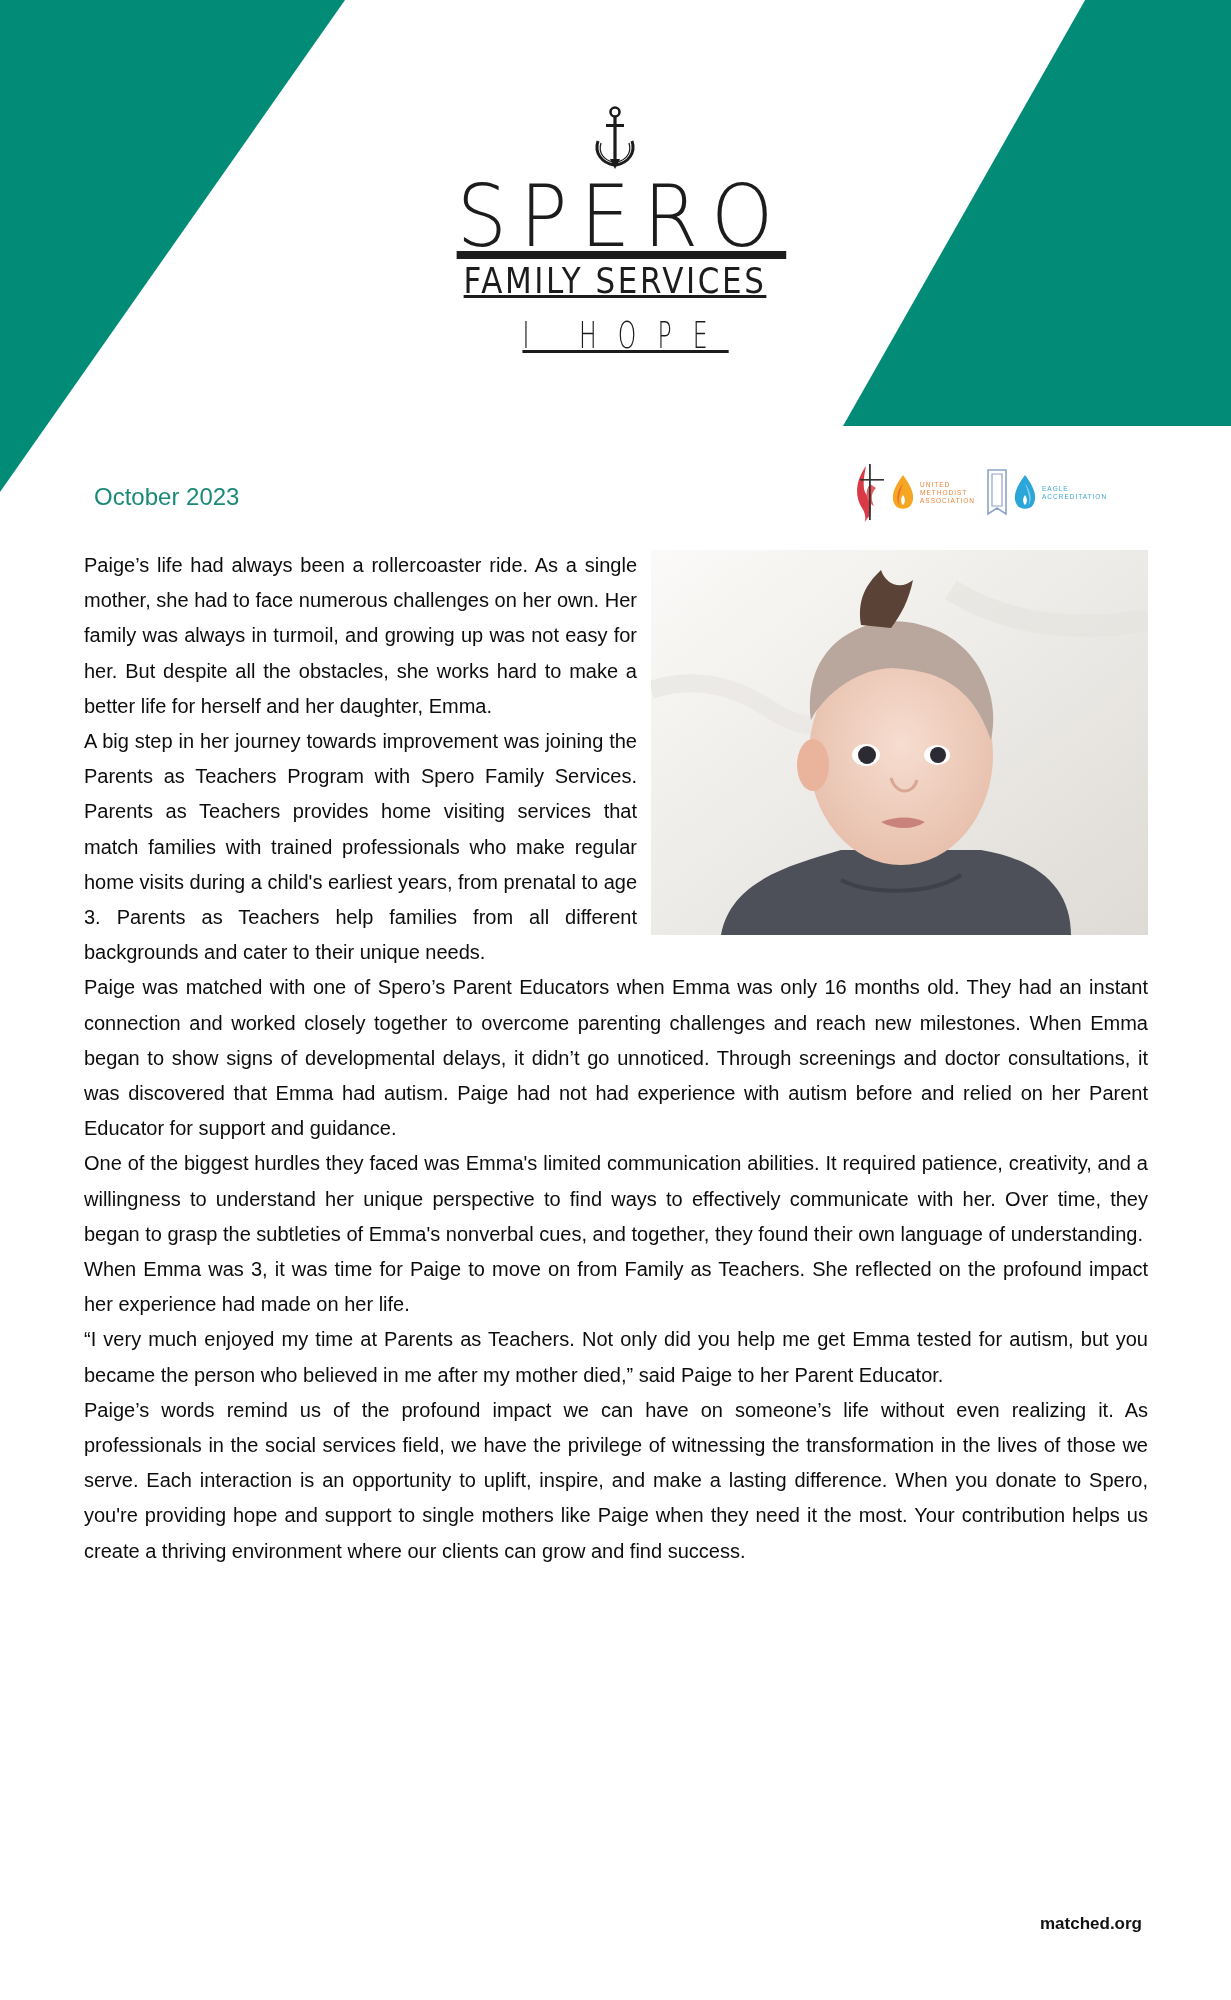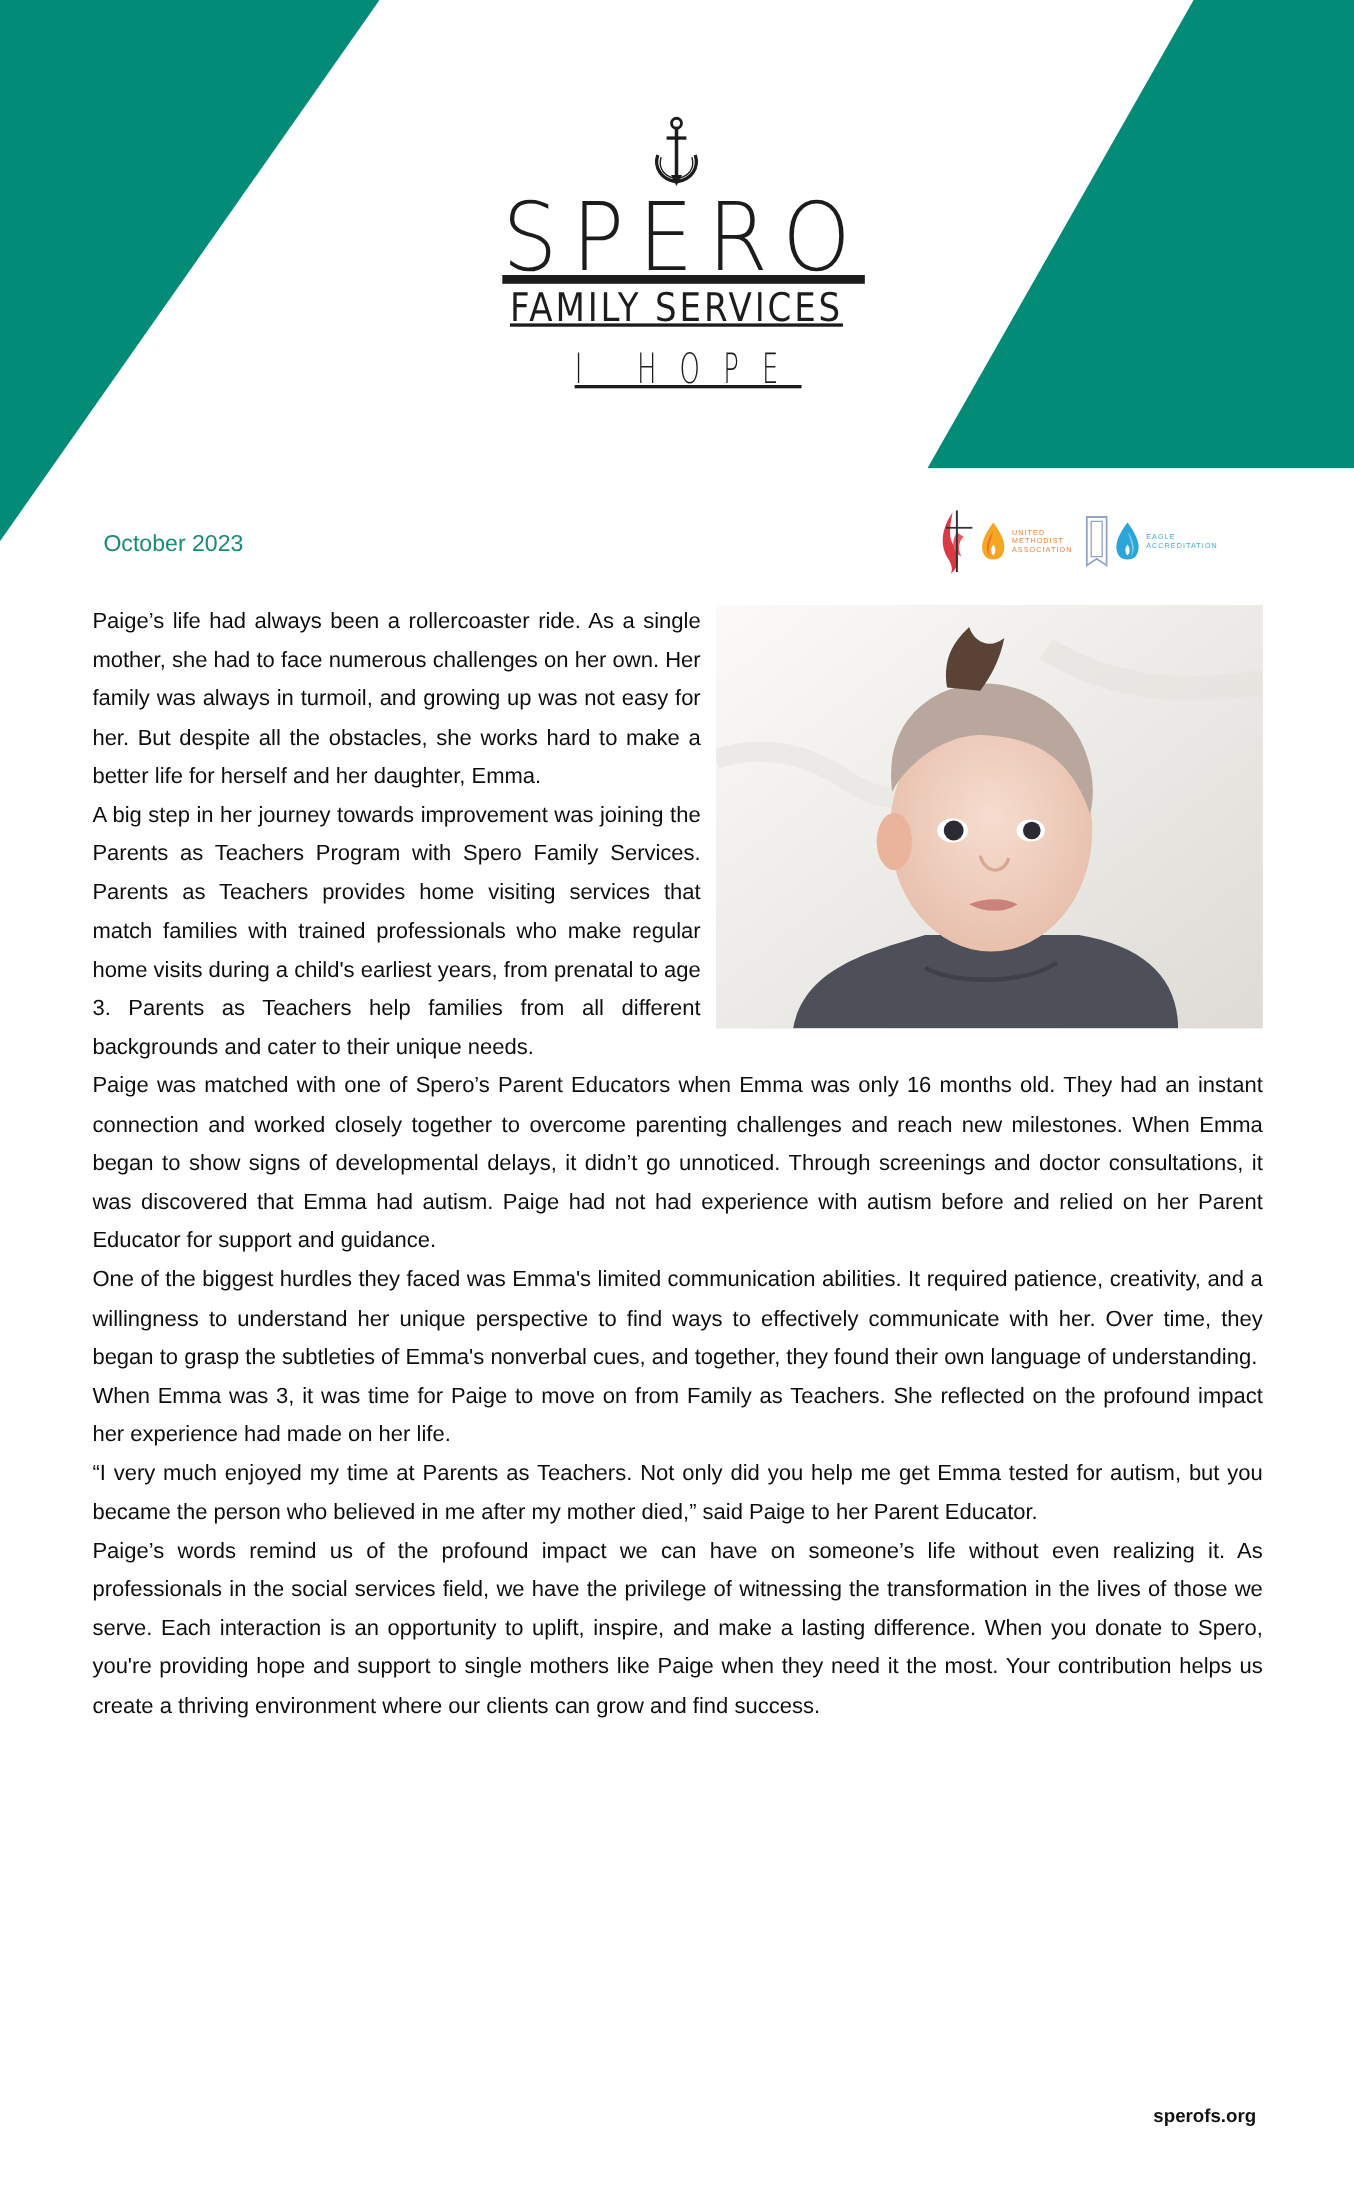--- a/index.html
+++ b/index.html
@@ -67,21 +67,21 @@
     letter-spacing: 34px;
     padding-left: 34px;
     line-height: 44px;
     margin-top: 12px;
     transform: scaleX(0.62);
     font-weight: 300;
   }
   .date {
     position: absolute;
     left: 94px; top: 483px;
-    font-size: 21px;
+    font-size: 24px;
     color: #1A8A78;
   }
   .accred {
     position: absolute;
     left: 852px; top: 460px;
     width: 290px; height: 66px;
     display: flex;
     align-items: center;
     gap: 4px;
   }
@@ -198,13 +198,13 @@
   </div>
   <p>Paige’s life had always been a rollercoaster ride. As a single mother, she had to face numerous challenges on her own. Her family was always in turmoil, and growing up was not easy for her. But despite all the obstacles, she works hard to make a better life for herself and her daughter, Emma.</p>
   <p>A big step in her journey towards improvement was joining the Parents as Teachers Program with Spero Family Services. Parents as Teachers provides home visiting services that match families with trained professionals who make regular home visits during a child's earliest years, from prenatal to age 3. Parents as Teachers help families from all different backgrounds and cater to their unique needs.</p>
   <p>Paige was matched with one of Spero’s Parent Educators when Emma was only 16 months old. They had an instant connection and worked closely together to overcome parenting challenges and reach new milestones. When Emma began to show signs of developmental delays, it didn’t go unnoticed. Through screenings and doctor consultations, it was discovered that Emma had autism. Paige had not had experience with autism before and relied on her Parent Educator for support and guidance.</p>
   <p>One of the biggest hurdles they faced was Emma's limited communication abilities. It required patience, creativity, and a willingness to understand her unique perspective to find ways to effectively communicate with her. Over time, they began to grasp the subtleties of Emma's nonverbal cues, and together, they found their own language of understanding.</p>
   <p>When Emma was 3, it was time for Paige to move on from Family as Teachers. She reflected on the profound impact her experience had made on her life.</p>
   <p>“I very much enjoyed my time at Parents as Teachers. Not only did you help me get Emma tested for autism, but you became the person who believed in me after my mother died,” said Paige to her Parent Educator.</p>
   <p>Paige’s words remind us of the profound impact we can have on someone’s life without even realizing it. As professionals in the social services field, we have the privilege of witnessing the transformation in the lives of those we serve. Each interaction is an opportunity to uplift, inspire, and make a lasting difference. When you donate to Spero, you're providing hope and support to single mothers like Paige when they need it the most. Your contribution helps us create a thriving environment where our clients can grow and find success.</p>
 </div>
 
-<div class="footer-link">sperofs.org</div>
+<div class="footer-link">matched.org</div>
 
 </body></html>

